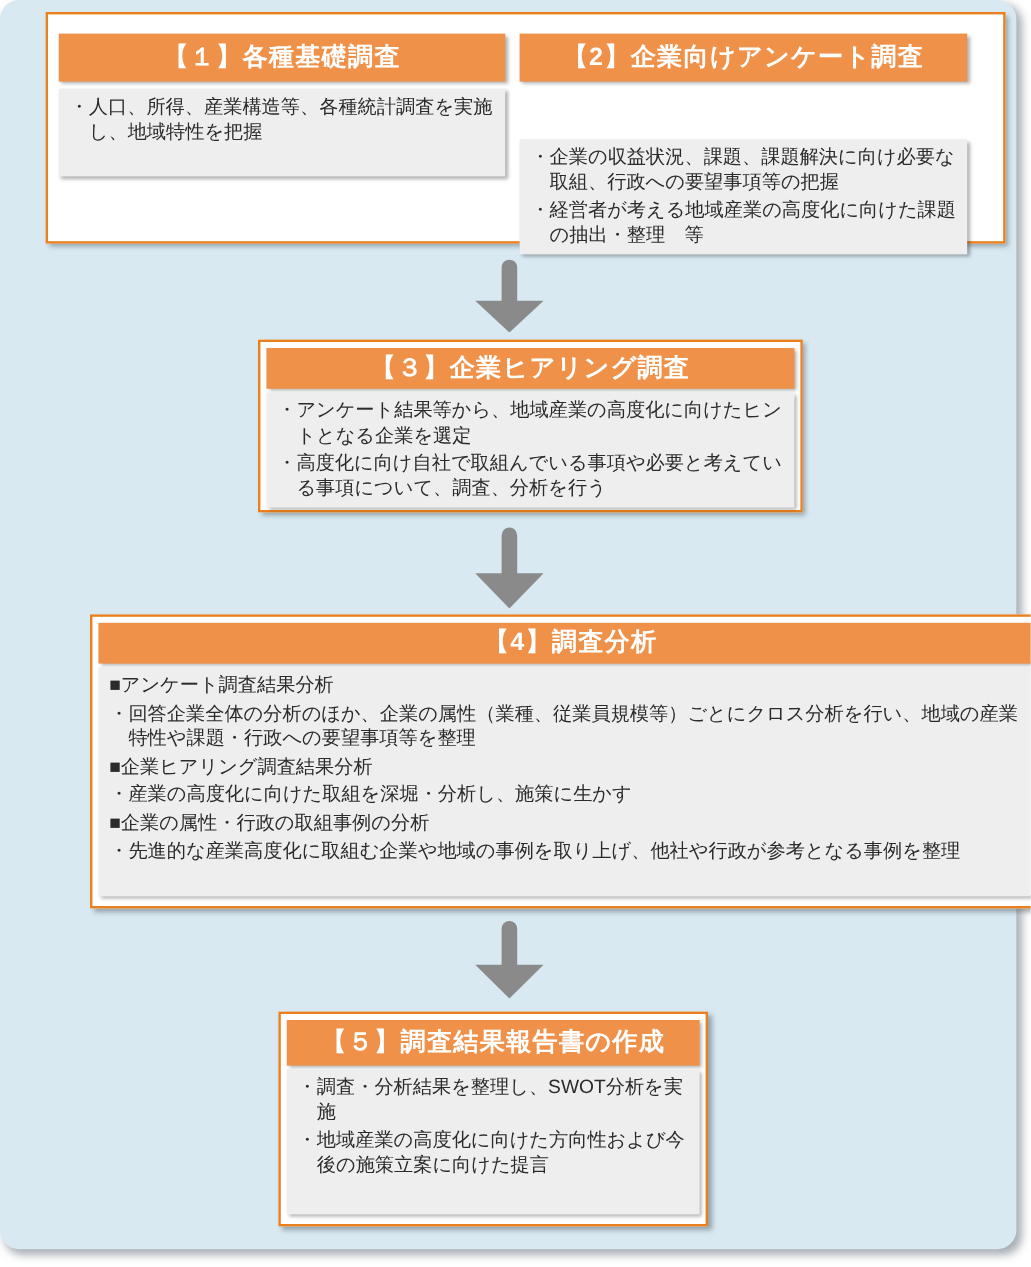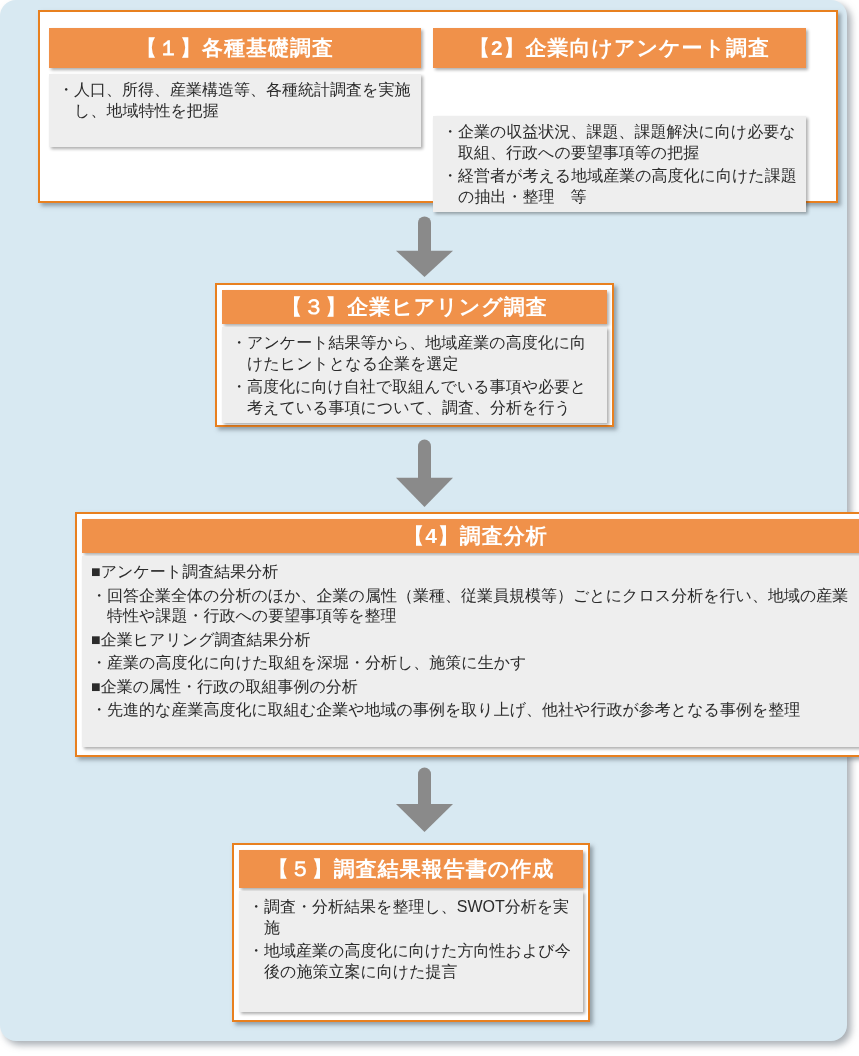--- a/index.html
+++ b/index.html
@@ -33,21 +33,21 @@
   .li:last-child{margin-bottom:0;}
   
   .step-card{position:absolute;display:flex;flex-direction:column;}
   .step-card .hdr{padding:7px 0 8px 0;}
   .step-card .bdy{margin-top:6px;}
   #container-row1{left:38px;top:10px;width:800px;height:193px;}
   #step1-card{left:9px;top:16px;width:372px;}
   #step1-card .bdy{min-height:62px;}
   #step2-card{left:393px;top:16px;width:373px;}
   #step2-card .bdy{min-height:81px;margin-top:48px;}
-  #container-step3{left:215px;top:283px;width:399px;height:144px;}
+  #container-step3{left:215px;top:283px;width:454px;height:144px;}
   #container-step4{left:75px;top:512px;width:801px;height:245px;}
   #container-step5{left:232px;top:843px;width:358px;height:179px;}
   #container-step5 .hdr{padding:6px 0 7px 0;}
   .arrow{position:absolute;width:57px;}
   #arrow-1{left:396px;top:215px;height:62px;}
   #arrow-2{left:396px;top:438px;height:69px;}
   #arrow-3{left:396px;top:766px;height:66px;}
   .arrow svg{display:block;width:100%;height:100%;}
 </style>
 </head>

